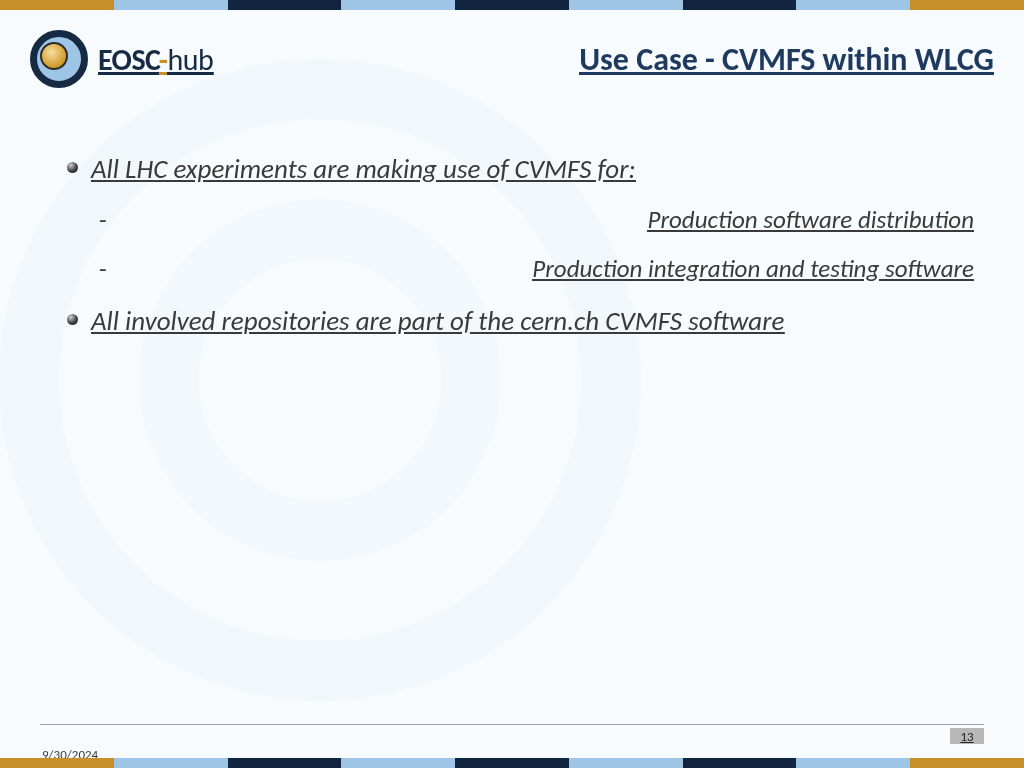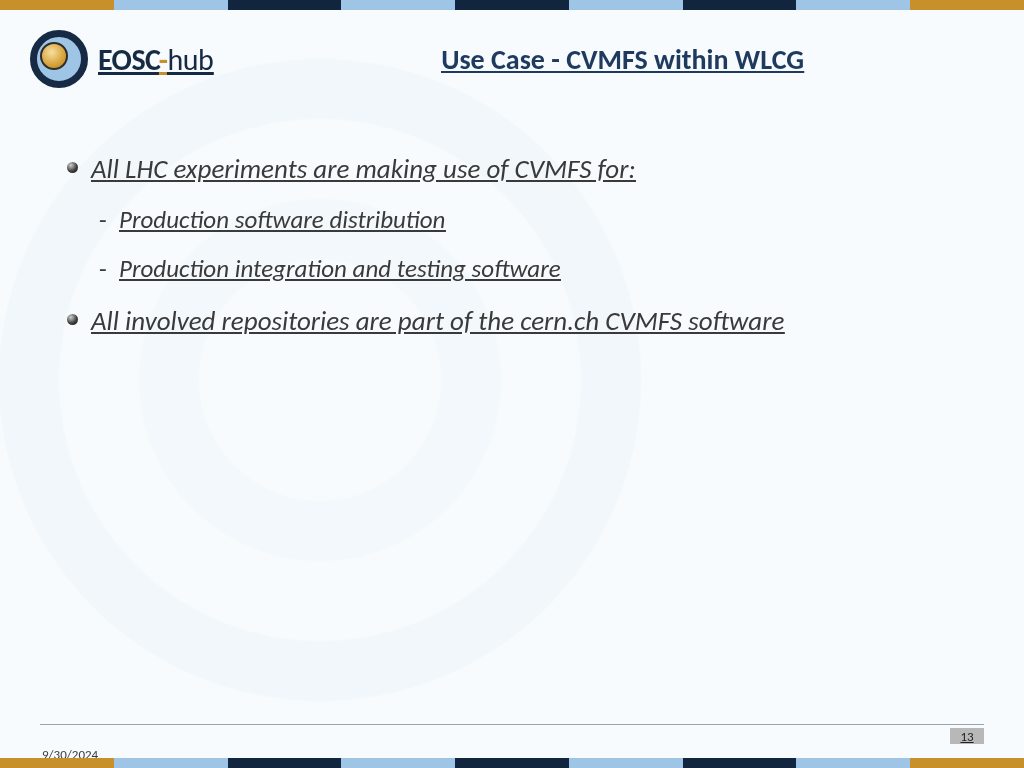--- a/index.html
+++ b/index.html
@@ -20,30 +20,30 @@
   .c-navy { background: #12253e; }
 
   .header { position: absolute; top: 30px; left: 30px; right: 30px; display: flex; align-items: center; gap: 18px; }
   .logo { display: flex; align-items: center; gap: 10px; }
   .logo-mark { width: 58px; height: 58px; position: relative; }
   .ring1 { position: absolute; inset: 0; border: 7px solid #172a44; border-radius: 50%; background: #9ec5e6; }
   .disc { position: absolute; width: 28px; height: 28px; top: 12px; left: 10px; border-radius: 50%; background: radial-gradient(circle at 40% 35%, #f7dfa0 0%, #d6a238 60%, #b07d1d 100%); border: 2px solid #2d2d2d; }
   .logo-text { font-size: 30px; font-weight: 700; color: #172a44; letter-spacing: -0.5px; }
   .logo-text .dash { color: #c8902b; font-weight: 700; }
   .logo-text .hub { color: #172a44; font-weight: 400; }
-  .title { font-size: 28px; font-weight: 700; color: #1e3a5f; flex: 1; text-align: center; padding-left: 20px; }
+  .title { font-size: 32px; font-weight: 700; color: #1e3a5f; flex: 1; text-align: right; padding-left: 20px; }
 
   .body { position: absolute; top: 150px; left: 67px; right: 50px; color: #3a3a3a; }
   ul.lvl1 { list-style: none; }
   ul.lvl1 > li { position: relative; padding-left: 24px; margin-bottom: 16px; font-style: italic; font-size: 27px; line-height: 1.4; color: #3a3a3a; }
   ul.lvl1 > li::before {
     content: ''; position: absolute; left: 0; top: 12px; width: 11px; height: 11px; border-radius: 50%;
     background: radial-gradient(circle at 35% 30%, #d0d0d0 0%, #404040 55%, #101010 100%);
   }
-  ul.lvl2 { list-style: none; margin-top: 14px; }
+  ul.lvl2 { list-style: none; margin-top: 14px; text-align: right; }
   ul.lvl2 > li { position: relative; padding-left: 28px; margin-bottom: 14px; font-style: italic; font-size: 25px; line-height: 1.4; color: #3a3a3a; }
   ul.lvl2 > li::before { content: '-'; position: absolute; left: 8px; top: 0; font-style: normal; }
 
   .footer { position: absolute; left: 40px; right: 40px; bottom: 18px; height: 26px; }
   .footer-line { position: absolute; top: 0; left: 0; right: 0; height: 1px; background: #9aa5b0; }
   .footer-date { position: absolute; left: 2px; top: 23px; font-size: 13px; color: #3a3a3a; }
   .footer-page { position: absolute; right: 0; top: 4px; width: 34px; height: 16px; background: #b8b8b8; color: #222; font-size: 13px; display: flex; align-items: center; justify-content: center; }
 </style>
 </head>
 <body>

